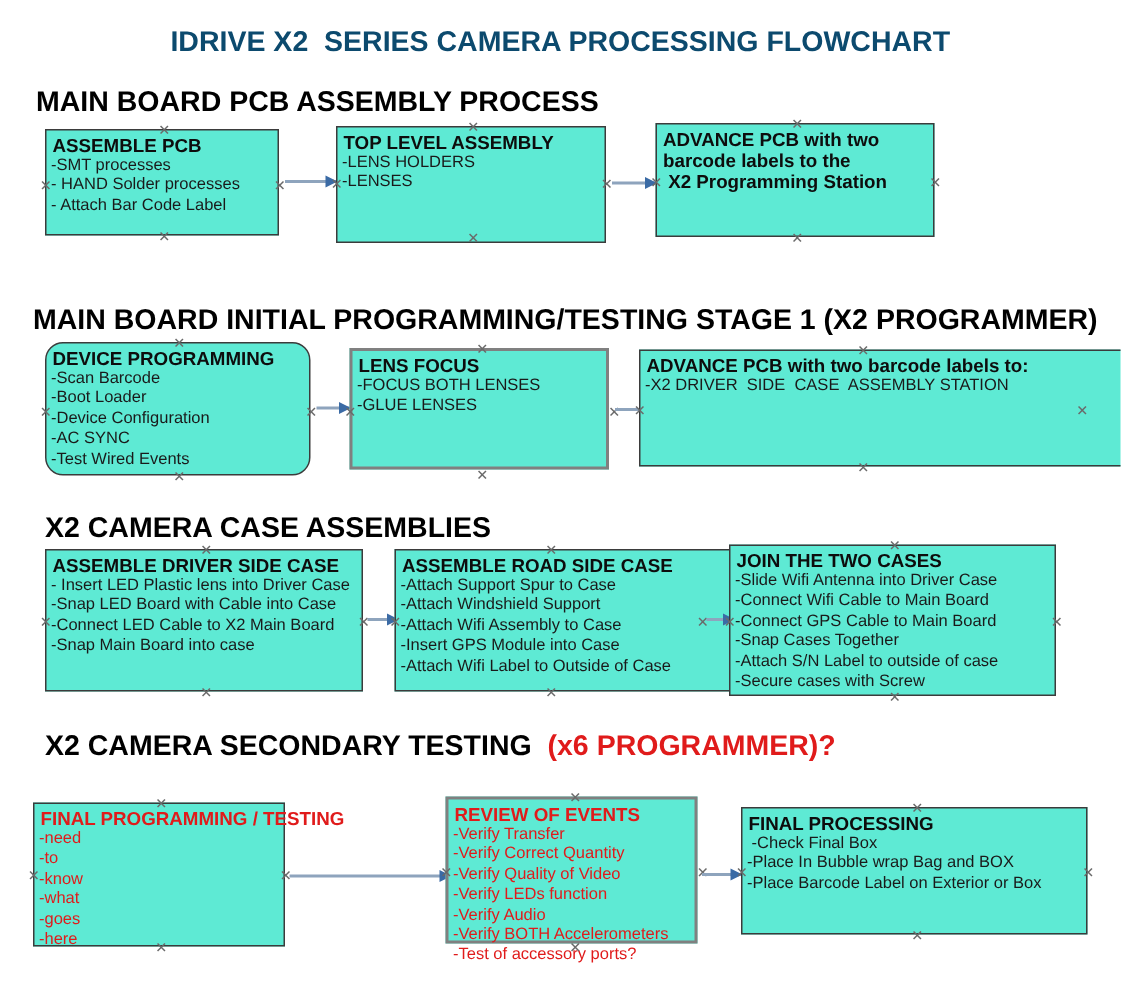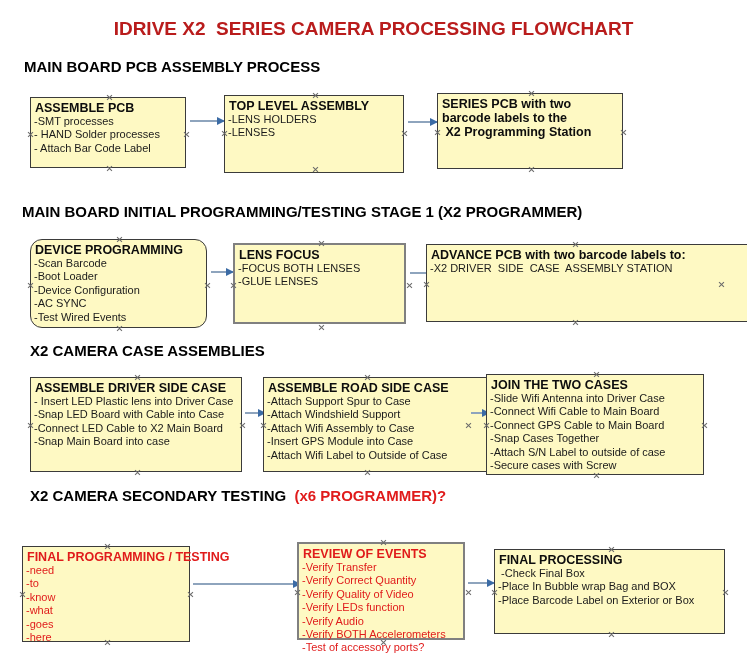--- a/index.html
+++ b/index.html
@@ -23,43 +23,42 @@
   }
 
   .title {
     position: absolute;
     left: 0;
     top: 18px;
     width: 747px;
     text-align: center;
     font-size: 19px;
     font-weight: bold;
-    color: #b91c1c;
+    color: #0c4a6e;
     letter-spacing: 0px;
     white-space: pre;
   }
 
   .section-header {
     position: absolute;
-    font-size: 15px;
+    font-size: 19px;
     font-weight: bold;
     color: #000000;
     white-space: pre;
   }
   .section-header .accent {
     color: #e01b1b;
   }
 
   .node {
     position: absolute;
-    background: #fef9c3;
+    background: #5eead4;
     border: 1px solid #3b3b3b;
     box-sizing: border-box;
     overflow: visible;
-    margin-top: 11px;
   }
   .node.gray-border {
     border: 2px solid #808080;
   }
 
   .node-title {
     font-size: 12.5px;
     font-weight: bold;
     color: #0d0d0d;
     line-height: 14px;
@@ -153,21 +152,21 @@
     <div class="handle" style="left:-4px; top:34px;"></div>
     <div class="handle" style="left:176px; top:34px;"></div>
     <div class="handle" style="left:87px; top:70px;"></div>
   </div>
 
   <div class="arrow" style="left:408px; top:121px; width:29px;">
     <span class="head"></span>
   </div>
 
   <div class="node" style="left:437px; top:82px; width:186px; height:76px;">
-    <div class="node-title">SERIES PCB with two</div>
+    <div class="node-title">ADVANCE PCB with two</div>
     <div class="node-title" style="margin-top:0;">barcode labels to the</div>
     <div class="node-title" style="margin-top:0;"> X2 Programming Station</div>
     <div class="handle" style="left:90px; top:-4px;"></div>
     <div class="handle" style="left:-4px; top:35px;"></div>
     <div class="handle" style="left:182px; top:35px;"></div>
     <div class="handle" style="left:90px; top:72px;"></div>
   </div>
 
   <div class="section-header" style="left:22px; top:203px;">MAIN BOARD INITIAL PROGRAMMING/TESTING STAGE 1 (X2 PROGRAMMER)</div>
 

